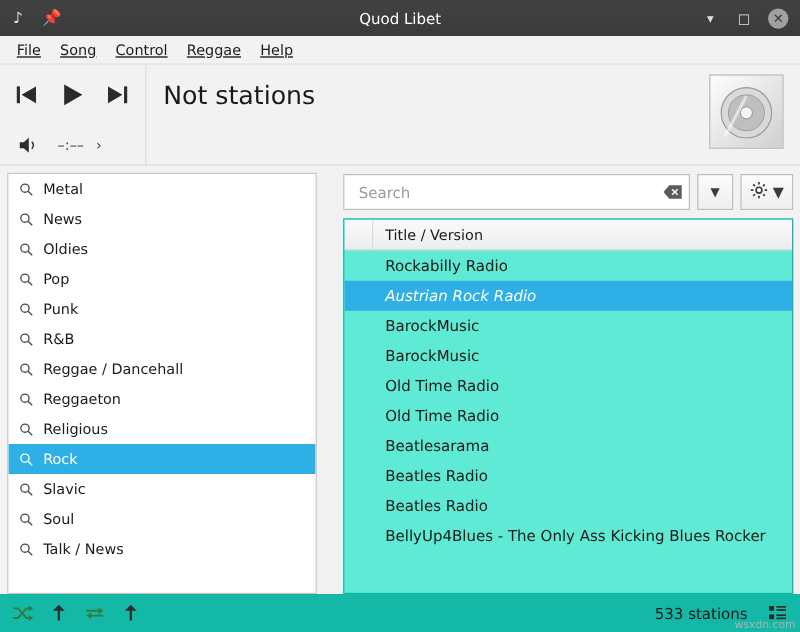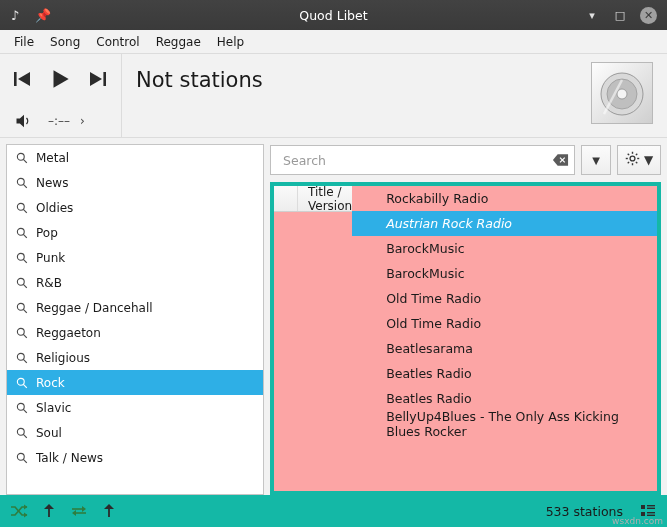--- a/index.html
+++ b/index.html
@@ -61,20 +61,21 @@
   }
 
   
   .menubar {
     height: 24px;
     background: #f2f2f2;
     border-bottom: 1px solid #dcdcdc;
     display: flex; align-items: center;
     padding-left: 6px;
     flex: 0 0 24px;
+    text-decoration: underline;
   }
   .menu-item {
     padding: 2px 8px;
     font-size: 12px;
     color: #1a1a1a;
     cursor: default;
   }
 
   
   .player {
@@ -128,20 +129,21 @@
     flex: 0 0 62px;
   }
 
   
   .body {
     flex: 1;
     display: flex;
     background: #f2f2f2;
     padding: 0;
     min-height: 0;
+    gap: 16px;
   }
   .genre-pane {
     width: 258px;
     margin: 6px 0 0 6px;
     border: 1px solid #c5c5c5;
     background: #ffffff;
     overflow: hidden;
     flex: 0 0 258px;
   }
   .genre-list {
@@ -213,24 +215,24 @@
   .gearbtn {
     width: 44px; height: 30px;
     border: 1px solid #bfbfbf;
     background: linear-gradient(to bottom, #fbfbfb, #eeeeee);
     display: flex; align-items: center; justify-content: center;
     gap: 4px;
     color: #3a3a3a;
   }
   .songlist {
     flex: 1;
-    border: 4px solid #14b8a6;
-    background: #fca5a5;
+    border: 1px solid #14b8a6;
+    background: #5eead4;
     overflow: hidden;
-    display: flex; flex-direction: row;
+    display: flex; flex-direction: column;
     min-height: 0;
   }
   .list-header {
     height: 26px;
     background: linear-gradient(to bottom, #fafafa, #ededed);
     border-bottom: 1px solid #d0d0d0;
     display: flex; align-items: center;
     flex: 0 0 26px;
   }
   .header-gutter {

